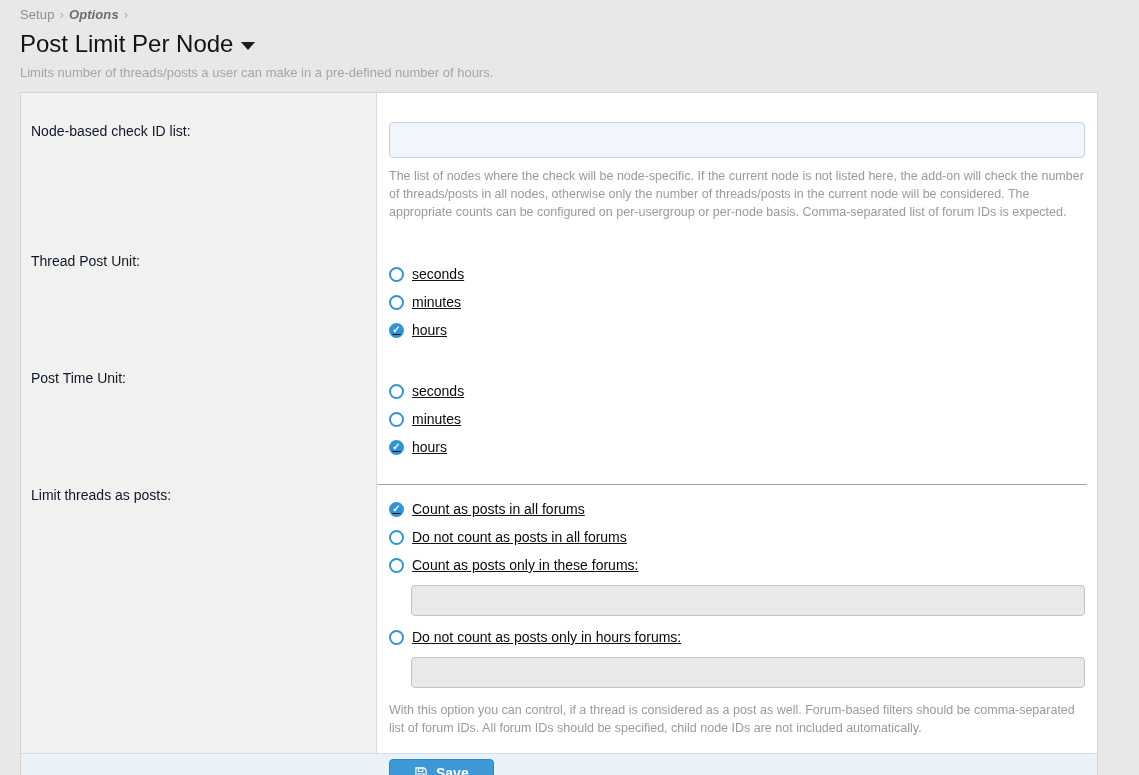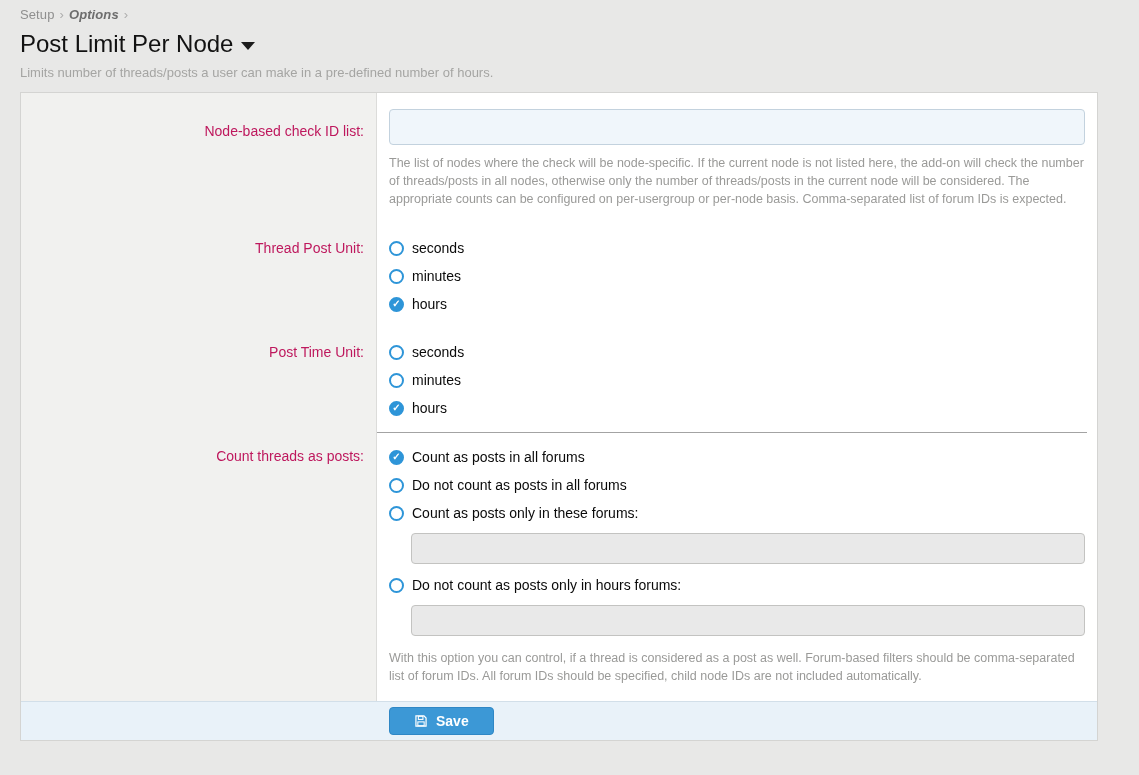--- a/index.html
+++ b/index.html
@@ -27,37 +27,37 @@
   .page-subtitle { margin-top: 7px; font-size: 13px; color: #a5a5a3; }
 
   
   .panel {
     margin: 12px 0 0 20px; width: 1078px;
     background: #ffffff; border: 1px solid #d4d4d2;
   }
   .form-grid { display: grid; grid-template-columns: 356px 1fr; }
   .label-cell {
     background: #f1f1ef; border-right: 1px solid #dcdcda;
-    text-align: right; padding: 16px 12px 0 10px;
-    font-size: 14px; color: #be185d;
+    text-align: left; padding: 16px 12px 0 10px;
+    font-size: 14px; color: #0f172a;
   }
   .label-cell.tall-pad { padding-top: 30px; }
-  .ctrl-cell { padding: 16px 12px 16px 12px; background: #ffffff; }
+  .ctrl-cell { padding: 16px 12px 16px 12px; background: #ffffff; margin-top: 13px; }
   .ctrl-cell.divided { border-top: 1px solid #a3a3a3; margin-right: 10px; padding-right: 2px; }
 
   .text-input {
     width: 100%; height: 36px; border-radius: 4px;
     border: 1px solid #c3d2de; background: #f0f6fb;
     font-size: 14px; padding: 0 9px; color: #222; outline: none;
   }
   .explanation {
     margin-top: 9px; font-size: 12.5px; line-height: 18px; color: #9a9a98;
   }
 
-  .opt { display: flex; align-items: center; margin-bottom: 12px; cursor: pointer; }
+  .opt { display: flex; align-items: center; margin-bottom: 12px; cursor: pointer; text-decoration: underline; }
   .opt:last-child { margin-bottom: 0; }
   .radio {
     flex: 0 0 auto; width: 15px; height: 15px; border-radius: 50%;
     border: 2px solid #2e95d8; background: #ffffff; margin-right: 8px;
     display: inline-flex; align-items: center; justify-content: center;
   }
   .radio.checked { background: #2e95d8; border-color: #2e95d8; }
   .radio.checked::after {
     content: "✓"; color: #ffffff; font-size: 10px; font-weight: bold; line-height: 1;
   }
@@ -132,21 +132,21 @@
       <div class="opt">
         <span class="radio"></span>
         <span class="opt-label">minutes</span>
       </div>
       <div class="opt">
         <span class="radio checked"></span>
         <span class="opt-label">hours</span>
       </div>
     </div>
 
-    <div class="label-cell">Count threads as posts:</div>
+    <div class="label-cell">Limit threads as posts:</div>
     <div class="ctrl-cell divided">
       <div class="opt">
         <span class="radio checked"></span>
         <span class="opt-label">Count as posts in all forums</span>
       </div>
       <div class="opt">
         <span class="radio"></span>
         <span class="opt-label">Do not count as posts in all forums</span>
       </div>
       <div class="opt">

